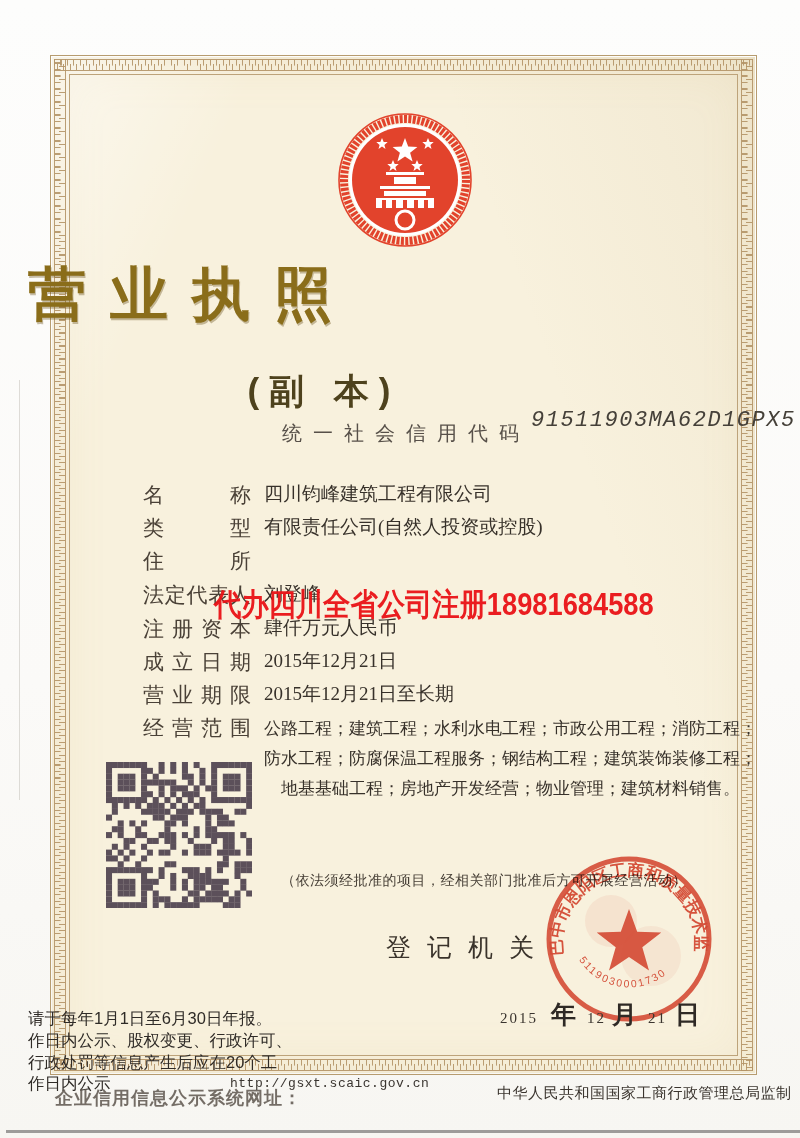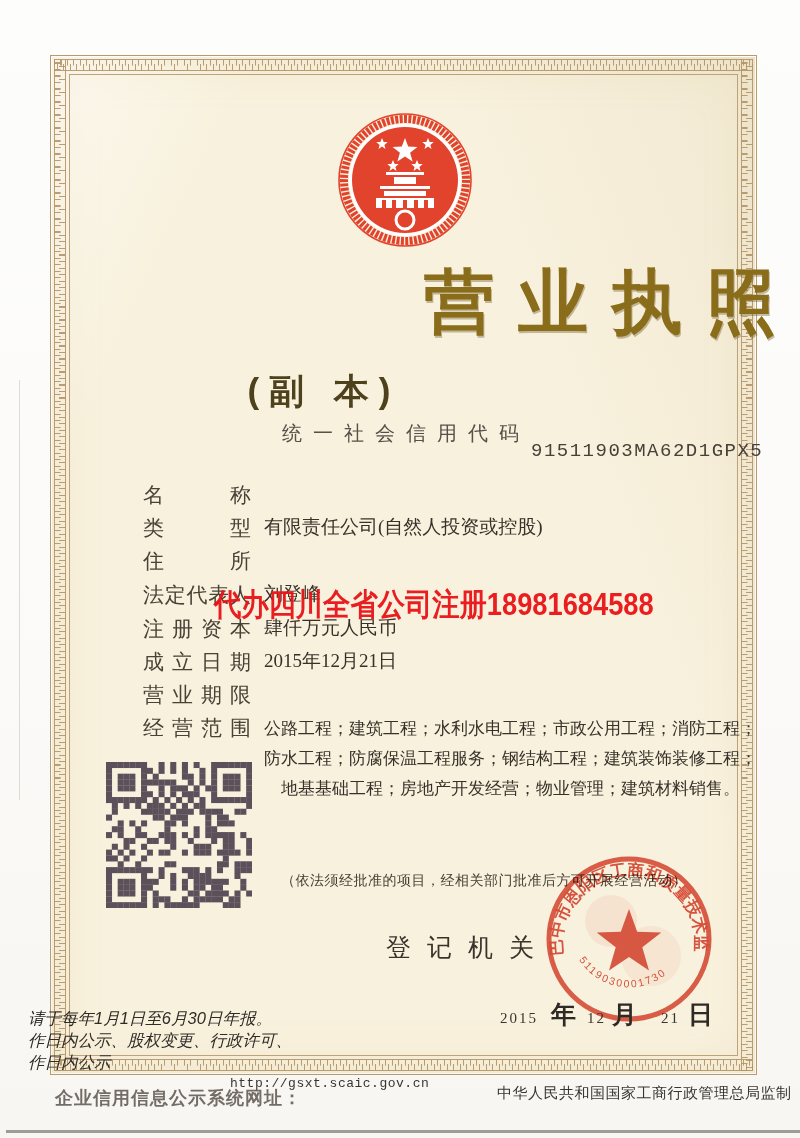--- a/index.html
+++ b/index.html
@@ -31,55 +31,55 @@
   .mv{top:3px;bottom:3px;width:12px;
     background:
       linear-gradient(#b49467,#b49467) 0 0/1px 100% no-repeat,
       linear-gradient(#b49467,#b49467) 100% 0/1px 100% no-repeat,
       repeating-linear-gradient(0deg,#b49467 0 1px,transparent 1px 6.5px) 0 0/55% 100% no-repeat,
       repeating-linear-gradient(0deg,transparent 0 3px,#b49467 3px 4px,transparent 4px 6.5px) 100% 0/55% 100% no-repeat;}
   .mv.lft{left:3px}.mv.rgt{right:3px}
 
   
   .emblem{position:absolute;left:338px;top:110px;width:134px;height:145px;}
-  .title{position:absolute;left:0;top:256px;width:800px;text-align:right;
+  .title{position:absolute;left:0;top:256px;width:800px;text-align:left;
          font-family:"Liberation Sans","DejaVu Sans",sans-serif;font-weight:900;
-         font-size:70px;letter-spacing:24px;padding-left:36px;box-sizing:border-box;
+         font-size:58px;letter-spacing:24px;padding-left:28px;box-sizing:border-box;
          color:#8a6d1a;text-shadow:1px 2px 0 rgba(96,72,14,.35);}
   .subtitle{position:absolute;left:0;top:368px;width:638px;text-align:center;
          font-family:"Liberation Sans","DejaVu Sans",sans-serif;font-weight:700;
          font-size:35px;letter-spacing:10px;padding-left:10px;box-sizing:border-box;color:#4e421d;}
   .code-label{position:absolute;left:282px;top:420px;font-size:20px;letter-spacing:11px;color:#575049;}
-  .code-value{position:absolute;left:531px;top:440px;font-family:"Liberation Mono","DejaVu Sans Mono",monospace;
-         font-size:19px;letter-spacing:1.5px;color:#454039;}
+  .code-value{position:absolute;left:531px;top:408px;font-family:"Liberation Mono","DejaVu Sans Mono",monospace;
+         font-size:22px;letter-spacing:1.5px;color:#454039;font-style:italic;}
 
   
   .row{position:absolute;left:143px;width:645px;display:flex;align-items:flex-start;}
   .flabel{width:108px;flex:none;font-size:21px;color:#4a4137;}
   .jlabel{display:flex;justify-content:space-between;}
   .fvalue{margin-left:13px;font-size:19px;color:#37312a;white-space:nowrap;line-height:26px;}
   .scope-lines{margin-left:13px;font-size:17px;color:#37312a;line-height:30px;white-space:nowrap;text-align:center;}
 
   
   .ad{position:absolute;left:214px;top:584px;white-space:nowrap;
       font-family:"Liberation Sans","DejaVu Sans",sans-serif;font-weight:700;font-size:31px;
       color:#ea1216;transform:scaleX(.88);transform-origin:left top;opacity:.95;}
   .qr{position:absolute;left:106px;top:762px;width:146px;height:146px;opacity:.88;}
   .note{position:absolute;left:281px;top:872px;font-size:14px;color:#453e35;letter-spacing:.5px;white-space:nowrap;}
   .registry{position:absolute;left:386px;top:931px;font-size:25px;letter-spacing:16px;color:#3a332b;}
   .seal{position:absolute;left:541px;top:851px;width:176px;height:176px;mix-blend-mode:multiply;opacity:.92;}
 
   .issue-date{position:absolute;left:500px;top:998px;display:flex;align-items:baseline;white-space:nowrap;color:#3a342e;}
   .issue-date .num{font-size:15px;letter-spacing:2px;}
   .issue-date .unit{font-size:25px;font-weight:700;font-family:"Liberation Sans","DejaVu Sans",sans-serif;color:#2e2925;}
-  .g1{margin-left:13px}.g2{margin-left:11px}.g3{margin-left:6px}.g4{margin-left:24px}.g5{margin-left:8px}
+  .g1{margin-left:13px}.g2{margin-left:11px}.g3{margin-left:6px}.g4{margin-left:11px}.g5{margin-left:8px}
 
   
   .notice{position:absolute;left:28px;top:1008px;font-family:"Liberation Sans","DejaVu Sans",sans-serif;
-          font-size:16.5px;line-height:21.8px;color:#2f2b27;font-style:italic;}
+          font-size:16.5px;line-height:21.8px;color:#2f2b27;}
   .site-label{position:absolute;left:55px;top:1086px;font-size:18px;color:#5e564e;opacity:.85;letter-spacing:1px;font-weight:bold;}
   .site-url{position:absolute;left:230px;top:1076px;font-family:"Liberation Mono","DejaVu Sans Mono",monospace;
           font-size:13px;letter-spacing:.5px;color:#3a3530;}
   .issuer{position:absolute;left:497px;top:1084px;font-size:15px;color:#3a342e;letter-spacing:.5px;}
 </style>
 </head>
 <body>
 
 <div class="scan">
   <div class="paper"></div>
@@ -126,20 +126,21 @@
   <div class="subtitle">(副 本)</div>
 
   <div class="code-label">统一社会信用代码</div>
   <div class="code-value">91511903MA62D1GPX5</div>
 
   <div class="row" style="top:481px">
     <div class="flabel jlabel">
         <span>名</span>
         <span>称</span>
       </div>
+    <div class="fvalue">四川钧峰建筑工程有限公司</div>
   </div>
   <div class="row" style="top:514px">
     <div class="flabel jlabel">
         <span>类</span>
         <span>型</span>
       </div>
     <div class="fvalue">有限责任公司(自然人投资或控股)</div>
   </div>
   <div class="row" style="top:547px">
     <div class="flabel jlabel">
@@ -175,20 +176,21 @@
       </div>
     <div class="fvalue">2015年12月21日</div>
   </div>
   <div class="row" style="top:681px">
     <div class="flabel jlabel">
         <span>营</span>
         <span>业</span>
         <span>期</span>
         <span>限</span>
       </div>
+    <div class="fvalue">2015年12月21日至长期</div>
   </div>
   <div class="row" style="top:714px">
     <div class="flabel jlabel">
         <span>经</span>
         <span>营</span>
         <span>范</span>
         <span>围</span>
       </div>
     <div class="scope-lines">
       <div>公路工程；建筑工程；水利水电工程；市政公用工程；消防工程；</div>
@@ -548,20 +550,21 @@
     <span class="unit g3">月</span>
     <span class="num g4">21</span>
     <span class="unit g5">日</span>
   </div>
 
   <div class="ad">代办四川全省公司注册18981684588</div>
 
   <div class="notice">
     <div>请于每年1月1日至6月30日年报。</div>
     <div>作日内公示、股权变更、行政许可、</div>
+    <div>行政处罚等信息产生后应在20个工</div>
     <div>作日内公示</div>
   </div>
   <div class="site-label">企业信用信息公示系统网址：</div>
   <div class="site-url">http://gsxt.scaic.gov.cn</div>
   <div class="issuer">中华人民共和国国家工商行政管理总局监制</div>
 
   <div class="scan-edge-left"></div>
   <div class="scan-edge-bottom"></div>
 </div>
 

